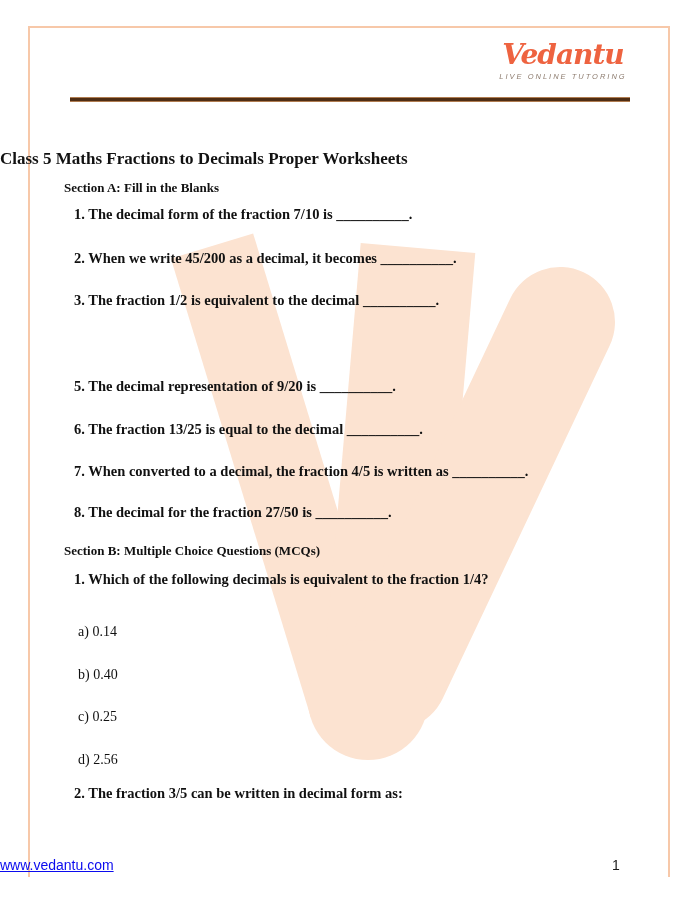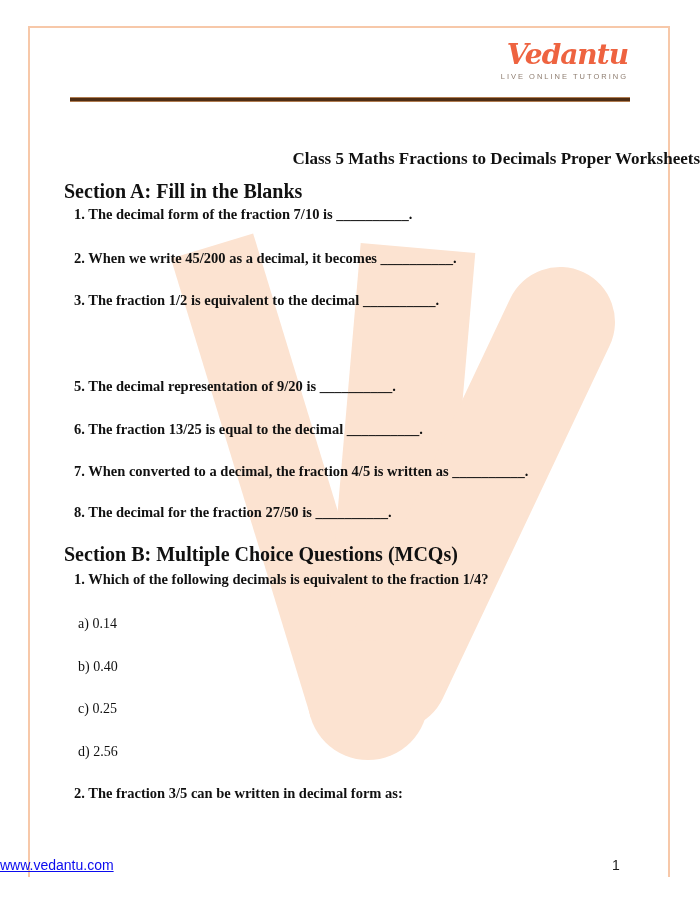--- a/index.html
+++ b/index.html
@@ -18,57 +18,57 @@
     border-bottom:none;
     box-sizing:border-box;
     pointer-events:none;
   }
   .watermark{
     position:absolute;left:0;top:0;width:700px;height:906px;
     z-index:0;pointer-events:none;
   }
   .logo{
     position:absolute;left:498px;top:40px;width:130px;
-    text-align:right;z-index:2;
+    text-align:center;z-index:2;
   }
   .logo-brand{
     display:block;
     font-family:"DejaVu Serif", serif;
     font-style:italic;font-weight:bold;
     font-size:28px;line-height:30px;
     color:#ee6340;
     letter-spacing:-1px;
   }
   .logo-tagline{
     display:block;
     font-family:"Liberation Sans", sans-serif;
     font-size:7.5px;letter-spacing:2px;
-    color:#8e7d70;margin-top:2px;
+    color:#8e7d70;margin-top:2px;font-style:italic;
   }
   .header-rule{
     position:absolute;left:70px;top:97px;width:560px;height:5px;
     background:linear-gradient(to bottom,#b07c50 0%,#b07c50 25%,#4f2d14 25%,#4f2d14 75%,#b07c50 75%,#b07c50 100%);
     z-index:2;
   }
   .content{position:absolute;left:0;top:0;width:700px;height:906px;z-index:1;}
   .doc-title{
     position:absolute;left:0;top:149px;width:700px;
-    text-align:right;font-weight:bold;font-size:17px;
+    text-align:left;font-weight:bold;font-size:17px;
   }
   .sec-head{
     position:absolute;left:64px;
-    font-weight:bold;font-size:20px;white-space:nowrap;
+    font-weight:bold;font-size:13px;white-space:nowrap;
   }
   .q{
     position:absolute;left:74px;
     font-weight:bold;font-size:14.5px;white-space:nowrap;
   }
   .opt{
     position:absolute;left:78px;
-    font-weight:normal;font-size:14px;white-space:nowrap;
+    font-weight:normal;font-size:14px;white-space:nowrap;margin-top:8px;
   }
   .footer-link-wrap{
     position:absolute;left:0;top:857px;width:700px;text-align:left;
     font-family:"Liberation Sans", sans-serif;font-size:14px;
   }
   .footer-link{color:#0b0bee;text-decoration:underline;cursor:pointer;}
   .page-num{
     position:absolute;left:612px;top:857px;
     font-family:"Liberation Sans", sans-serif;font-size:14px;color:#1a1a1a;
   }

